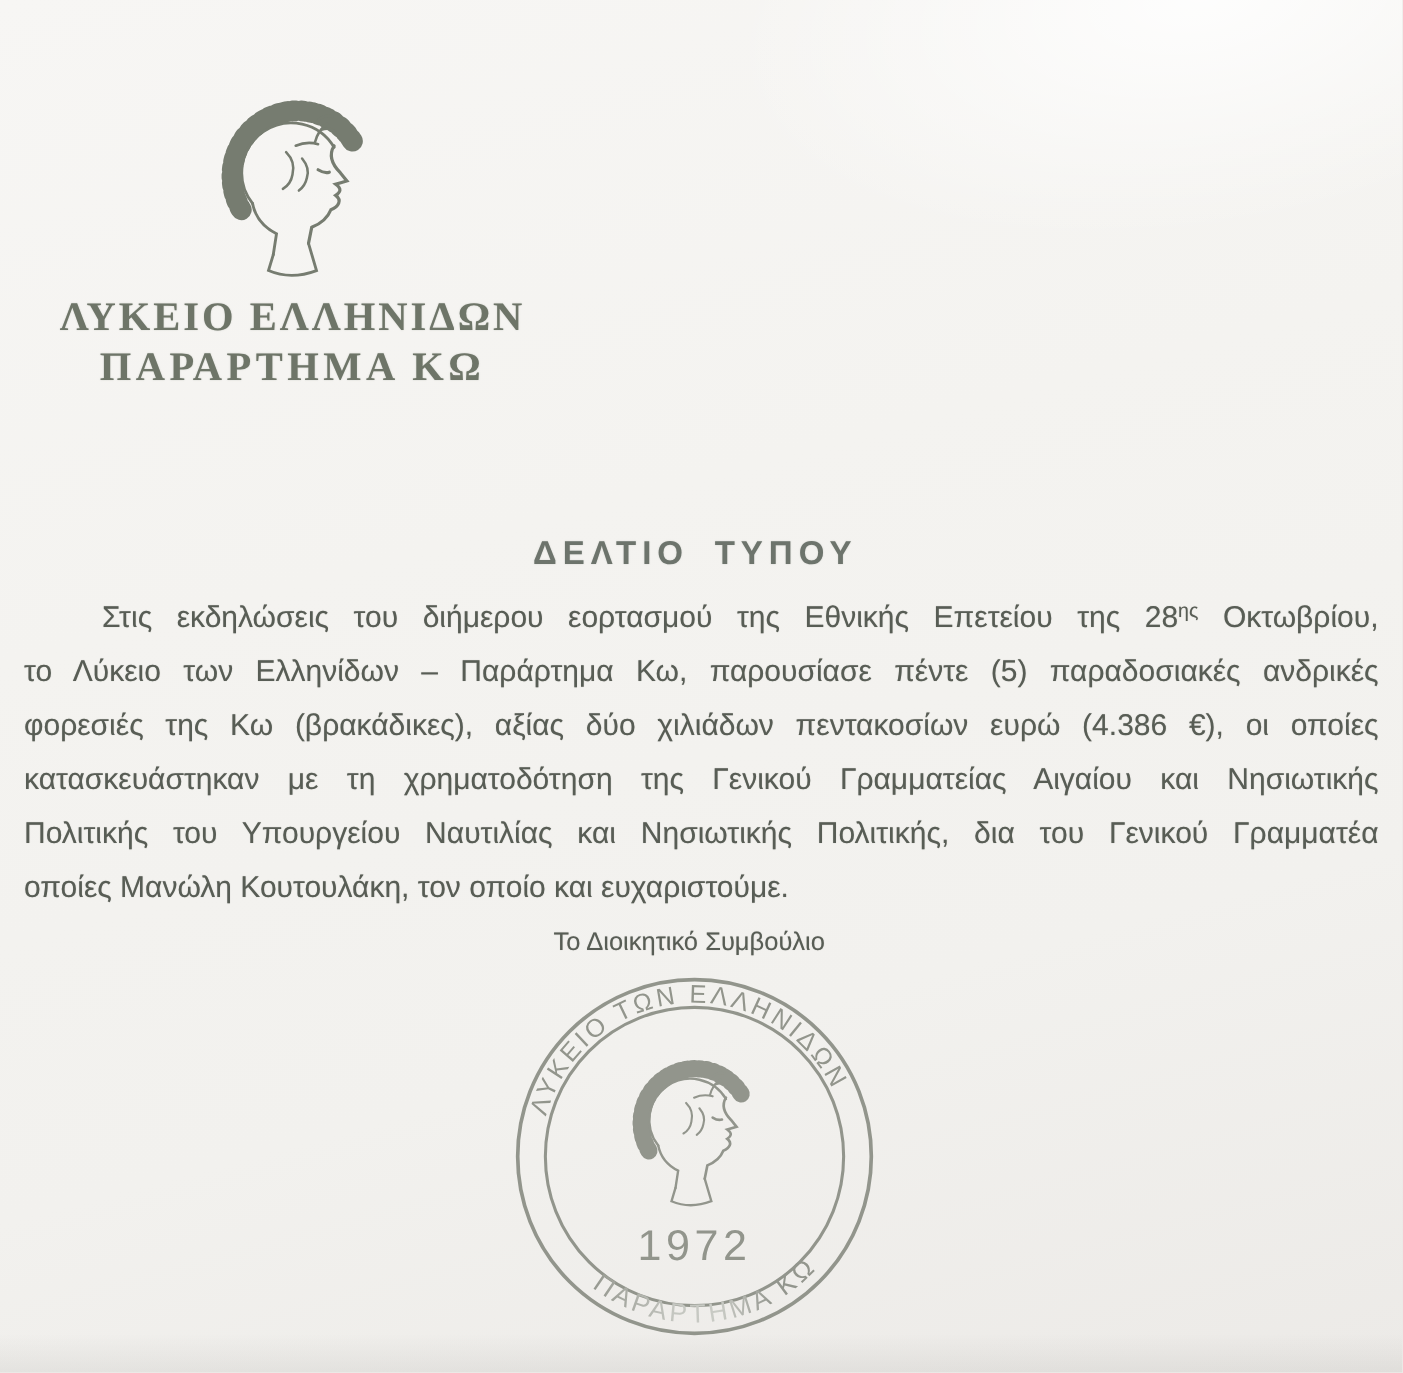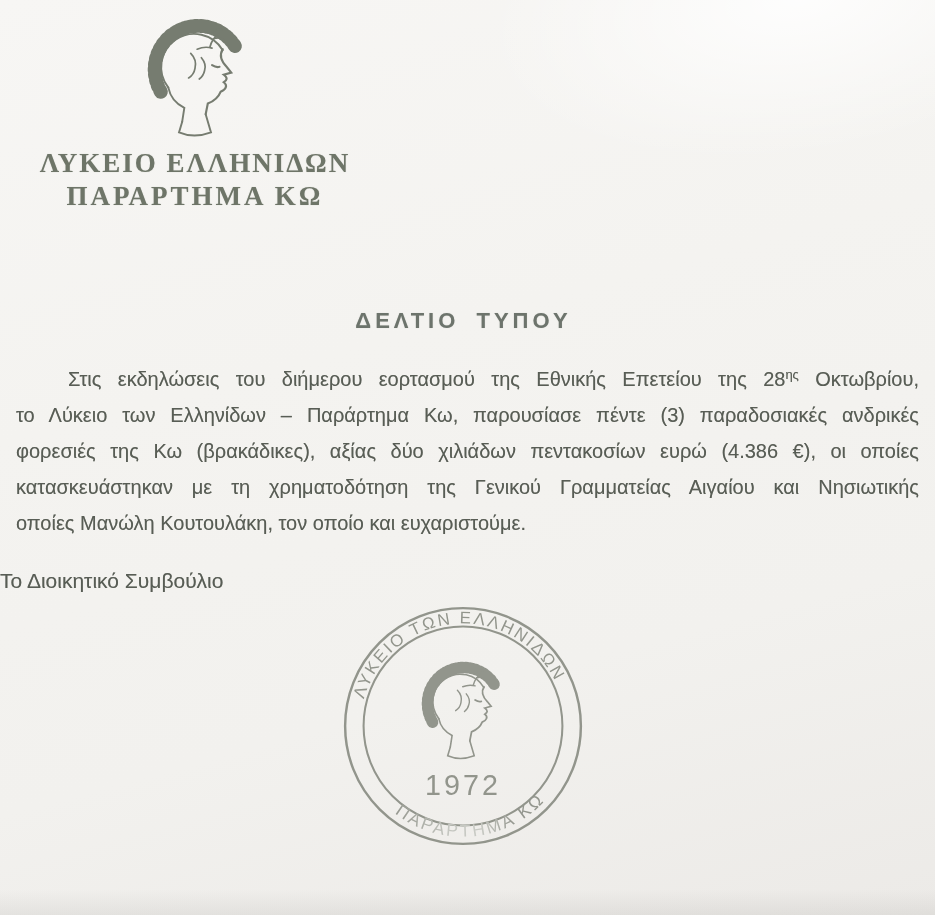--- a/index.html
+++ b/index.html
@@ -18,21 +18,21 @@
     background:radial-gradient(ellipse at 60% 30%,rgba(255,255,255,.85),rgba(255,255,255,0) 72%);
     transform:rotate(-9deg);pointer-events:none;
   }
   .page::after{ 
     content:"";position:absolute;left:0;right:0;bottom:0;height:26px;
     background:linear-gradient(to bottom,rgba(60,60,55,0) 0%,rgba(60,60,55,.07) 100%);
     pointer-events:none;
   }
 
   
-  .letterhead{width:390px;padding-top:0;text-align:center;}
+  .letterhead{width:390px;padding-top:16px;text-align:center;margin-top:32px;}
   .logo-svg{display:block;margin:0 auto;width:128px;height:141px;color:var(--ink-logo);}
   .org-line1{
     margin-top:6px;font-family:"Liberation Serif",serif;font-weight:bold;
     font-size:27px;line-height:33px;letter-spacing:2px;color:var(--ink-header);
     text-shadow:0 0 1px rgba(110,117,104,.35);
   }
   .org-line2{
     font-family:"Liberation Serif",serif;font-weight:bold;
     font-size:27px;line-height:33px;letter-spacing:3px;color:var(--ink-header);
     text-shadow:0 0 1px rgba(110,117,104,.35);
@@ -40,32 +40,32 @@
 
   
   .doc-title{
     margin:95px 24px 0 16px;text-align:center;
     font-size:22px;font-weight:bold;letter-spacing:4px;word-spacing:7px;
     color:var(--ink-title);text-shadow:0 0 1px rgba(109,116,108,.3);
   }
 
   
   .body-text{
-    margin-top:27px;padding:0 16px;color:var(--ink-body);
+    margin-top:12px;padding:0 16px;color:var(--ink-body);
     font-size:20px;line-height:36px;
     text-shadow:0 0 .6px rgba(88,93,85,.45);
   }
   .line{text-align:justify;text-align-last:justify;}
   .line.first{text-indent:52px;}
   .line.last{text-align-last:left;}
   .line sup{font-size:13px;vertical-align:7px;line-height:0;}
 
   
   .signature{
-    margin:28px 16px 0 0;font-size:21px;
+    margin:8px 16px 0 0;text-align:center;font-size:17px;
     color:var(--ink-body);text-shadow:0 0 .6px rgba(88,93,85,.45);
   }
 
   
   .stamp-wrap{margin-top:10px;text-align:center;padding-right:10px;}
   .stamp-svg{width:246px;height:246px;color:var(--ink-stamp);opacity:.96;}
 </style>
 </head>
 <body>
 
@@ -104,23 +104,24 @@
     <div class="org-line1">ΛΥΚΕΙΟ ΕΛΛΗΝΙΔΩΝ</div>
     <div class="org-line2">ΠΑΡΑΡΤΗΜΑ ΚΩ</div>
   </div>
 
   <h1 class="doc-title">ΔΕΛΤΙΟ ΤΥΠΟΥ</h1>
 
   <div class="body-text">
     <div class="line first">
       <span>Στις εκδηλώσεις του διήμερου εορτασμού της Εθνικής Επετείου της 28</span><sup>ης</sup><span> Οκτωβρίου,</span>
     </div>
-    <div class="line">το Λύκειο των Ελληνίδων – Παράρτημα Κω, παρουσίασε πέντε (3) παραδοσιακές ανδρικές</div>
+    <div class="line">το Λύκειο των Ελληνίδων – Παράρτημα Κω, παρουσίασε πέντε (5) παραδοσιακές ανδρικές</div>
     <div class="line">φορεσιές της Κω (βρακάδικες), αξίας δύο χιλιάδων πεντακοσίων ευρώ (4.386 €), οι οποίες</div>
     <div class="line">κατασκευάστηκαν με τη χρηματοδότηση της Γενικού Γραμματείας Αιγαίου και Νησιωτικής</div>
+    <div class="line">Πολιτικής του Υπουργείου Ναυτιλίας και Νησιωτικής Πολιτικής, δια του Γενικού Γραμματέα</div>
     <div class="line last">οποίες Μανώλη Κουτουλάκη, τον οποίο και ευχαριστούμε.</div>
   </div>
 
   <div class="signature">Το Διοικητικό Συμβούλιο</div>
 
   <div class="stamp-wrap">
     <svg class="stamp-svg" viewBox="0 0 240 240">
       <defs>
         <linearGradient id="stampFade" x1="0" y1="0" x2="1" y2="0">
           <stop offset="0" stop-color="#8f9289"></stop>

